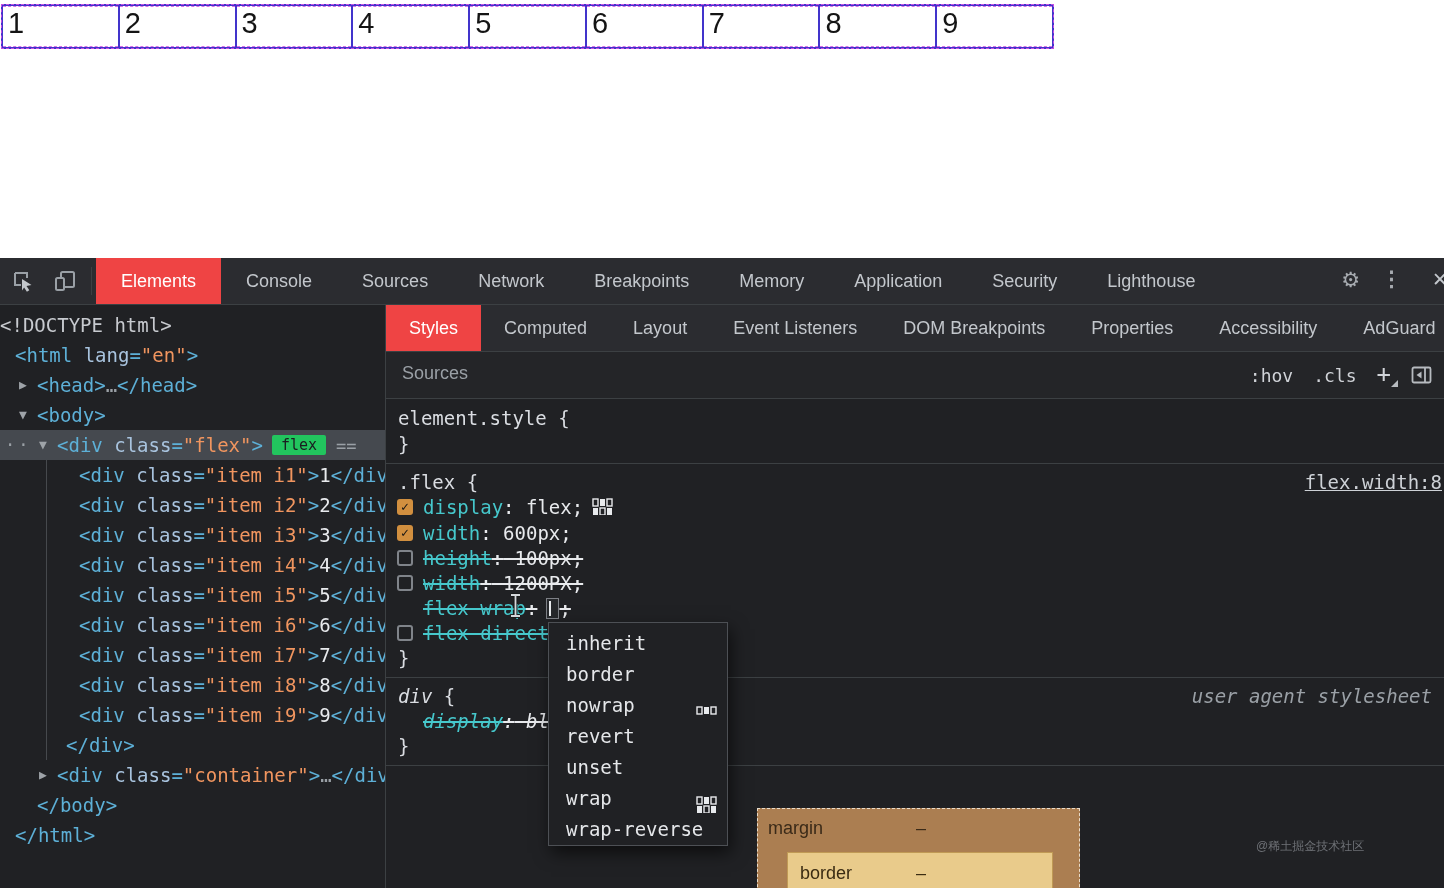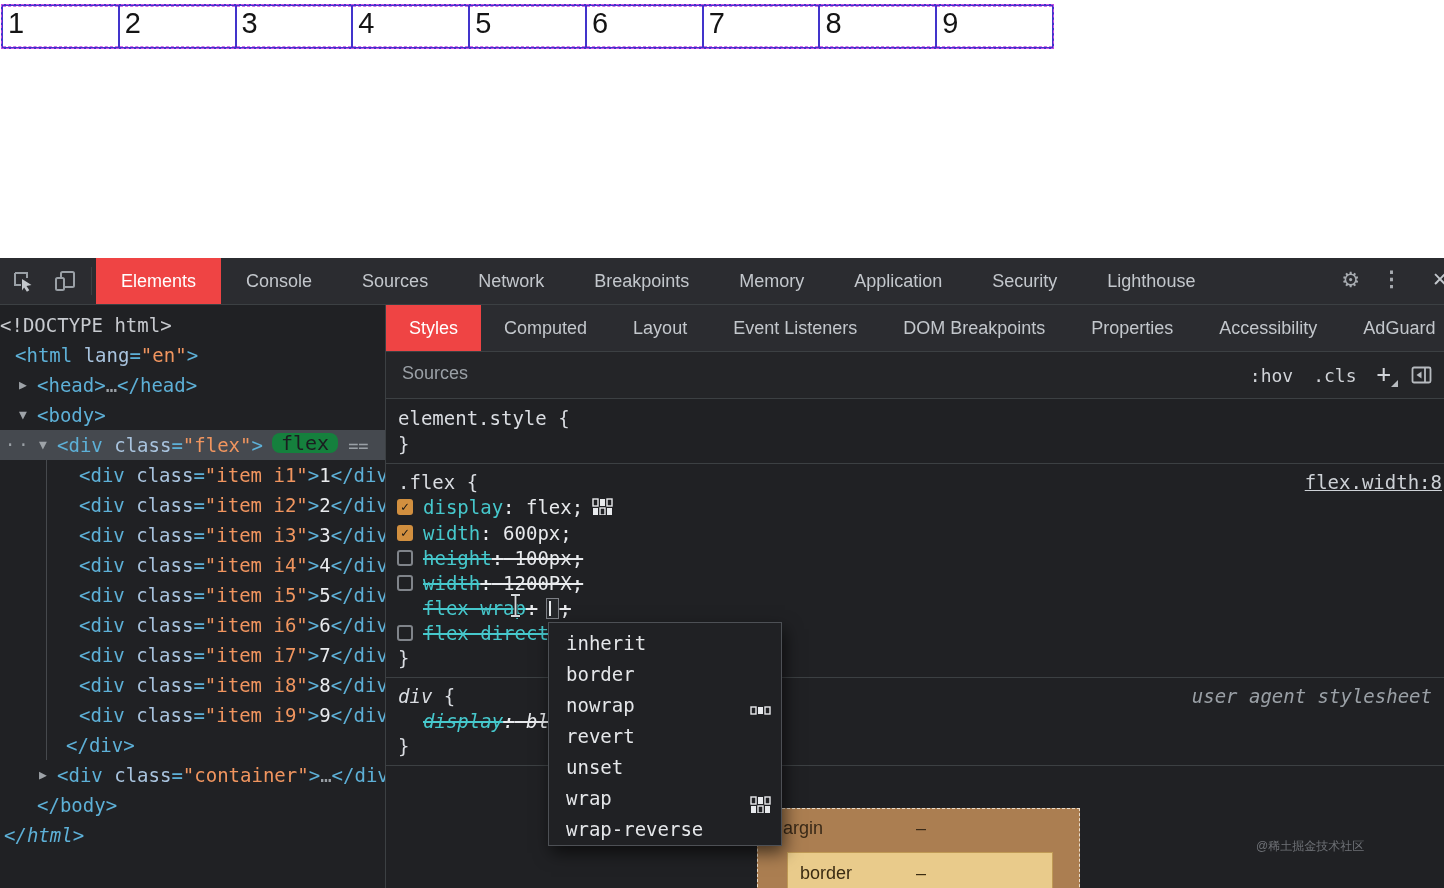--- a/index.html
+++ b/index.html
@@ -37,22 +37,22 @@
 
   
   .tree { position:absolute; left:0; top:47px; width:385px; bottom:0; overflow:hidden;
           font-family:"DejaVu Sans Mono", monospace; font-size:19px; padding-top:5px; z-index:2; }
   .trow { position:relative; height:30px; line-height:30px; white-space:nowrap; }
   .trow.sel { background:#45494f; }
   .arrow { position:absolute; color:#9ea3a8; font-size:13px; top:0; }
   .dots { position:absolute; left:5px; color:#9aa0a6; letter-spacing:3px; font-size:17px; }
   .tok-tag { color:#5db0d7; } .tok-attr { color:#a8c3de; } .tok-val { color:#f0955f; }
   .tok-text { color:#e8eaed; } .tok-gray { color:#9aa0a6; } .tok-doc { color:#c7cacf; }
-  .badge { display:inline-block; background:#15803d; color:#1b1d20; border-radius:8px;
-           padding:0 9px; font-size:20px; line-height:20px; margin-left:9px; transform:translateY(-2px); }
+  .badge { display:inline-block; background:#22c55e; color:#1b1d20; border-radius:2px;
+           padding:0 9px; font-size:15px; line-height:20px; margin-left:9px; transform:translateY(-2px); }
   .marker { color:#9aa0a6; margin-left:10px; font-size:17px; }
   .guide { position:absolute; left:46px; top:155px; width:1px; height:300px; background:#46494d; }
 
   
   .sidebar { position:absolute; left:385px; top:47px; right:0; bottom:0; border-left:1px solid #3c4043; }
   .sb-tabs { height:47px; background:#2b2c30; border-bottom:1px solid #3c4043; display:flex; }
   .filter-row { height:47px; border-bottom:1px solid #3c4043; position:relative; background:#242528; }
   .filter-label { position:absolute; left:16px; top:11px; font-size:18px; color:#9aa0a6; }
   .filter-right { position:absolute; right:12px; top:0; height:46px; display:flex; align-items:center;
                   gap:20px; font-family:"DejaVu Sans Mono", monospace; font-size:18px; color:#d0d3d8; }
@@ -75,21 +75,21 @@
   .cb.off { border:2px solid #80848a; }
   .rule-link { position:absolute; right:2px; top:6px; line-height:25px; color:#cdd1d6;
                text-decoration:underline; }
   .ua-note { position:absolute; right:12px; top:6px; line-height:25px; color:#9aa0a6; font-style:italic; }
   .editbox { display:inline-block; width:13px; height:21px; border:1px solid #7d8086; background:#26282b;
              vertical-align:-4px; margin-left:9px; position:relative; }
   .editbox::before { content:""; position:absolute; left:2px; top:2px; bottom:2px; width:2px; background:#e8eaed; }
   .flexedit-icon { display:inline-block; margin-left:9px; vertical-align:-1px; }
 
   
-  .dropdown { position:absolute; left:548px; top:364px; width:234px; height:224px; background:#202124;
+  .dropdown { position:absolute; left:548px; top:364px; width:180px; height:224px; background:#202124;
               border:1px solid #4d5055; box-shadow:3px 7px 16px rgba(0,0,0,.6); z-index:30;
               font-family:"DejaVu Sans Mono", monospace; font-size:19px; padding-top:5px; }
   .dd-item { position:relative; line-height:31px; padding-left:17px; color:#e5e7ea; }
   .dd-icon { position:absolute; right:10px; top:8px; }
 
   
   .ibeam { position:absolute; left:507px; top:334px; z-index:25; }
 
   
   .bm-margin { position:absolute; left:757px; top:550px; width:323px; height:140px; background:#ab7e51;
@@ -167,21 +167,21 @@
       <div class="trow" style="padding-left: 79px;"><span class="tok-tag">&lt;div </span><span class="tok-attr">class</span><span class="tok-tag">=</span><span class="tok-val">"item i3"</span><span class="tok-tag">&gt;</span><span class="tok-text">3</span><span class="tok-tag">&lt;/div&gt;</span></div>
       <div class="trow" style="padding-left: 79px;"><span class="tok-tag">&lt;div </span><span class="tok-attr">class</span><span class="tok-tag">=</span><span class="tok-val">"item i4"</span><span class="tok-tag">&gt;</span><span class="tok-text">4</span><span class="tok-tag">&lt;/div&gt;</span></div>
       <div class="trow" style="padding-left: 79px;"><span class="tok-tag">&lt;div </span><span class="tok-attr">class</span><span class="tok-tag">=</span><span class="tok-val">"item i5"</span><span class="tok-tag">&gt;</span><span class="tok-text">5</span><span class="tok-tag">&lt;/div&gt;</span></div>
       <div class="trow" style="padding-left: 79px;"><span class="tok-tag">&lt;div </span><span class="tok-attr">class</span><span class="tok-tag">=</span><span class="tok-val">"item i6"</span><span class="tok-tag">&gt;</span><span class="tok-text">6</span><span class="tok-tag">&lt;/div&gt;</span></div>
       <div class="trow" style="padding-left: 79px;"><span class="tok-tag">&lt;div </span><span class="tok-attr">class</span><span class="tok-tag">=</span><span class="tok-val">"item i7"</span><span class="tok-tag">&gt;</span><span class="tok-text">7</span><span class="tok-tag">&lt;/div&gt;</span></div>
       <div class="trow" style="padding-left: 79px;"><span class="tok-tag">&lt;div </span><span class="tok-attr">class</span><span class="tok-tag">=</span><span class="tok-val">"item i8"</span><span class="tok-tag">&gt;</span><span class="tok-text">8</span><span class="tok-tag">&lt;/div&gt;</span></div>
       <div class="trow" style="padding-left: 79px;"><span class="tok-tag">&lt;div </span><span class="tok-attr">class</span><span class="tok-tag">=</span><span class="tok-val">"item i9"</span><span class="tok-tag">&gt;</span><span class="tok-text">9</span><span class="tok-tag">&lt;/div&gt;</span></div>
       <div class="trow" style="padding-left: 66px;"><span class="tok-tag">&lt;/div&gt;</span></div>
       <div class="trow" style="padding-left: 57px;"><span class="arrow" style="left: 39px;">▶</span><span class="tok-tag">&lt;div </span><span class="tok-attr">class</span><span class="tok-tag">=</span><span class="tok-val">"container"</span><span class="tok-tag">&gt;</span><span class="tok-gray">…</span><span class="tok-tag">&lt;/div&gt;</span></div>
       <div class="trow" style="padding-left: 37px;"><span class="tok-tag">&lt;/body&gt;</span></div>
-      <div class="trow" style="padding-left: 4px; font-style: italic;"><span class="tok-tag">&lt;/html&gt;</span></div>
+      <div class="trow" style="padding-left: 15px;"><span class="tok-tag">&lt;/html&gt;</span></div>
     </div>
 
   <div class="sidebar">
     <div class="sb-tabs" id="sidebar-tabs">
         <div class="tab active">Styles</div>
         <div class="tab">Computed</div>
         <div class="tab">Layout</div>
         <div class="tab">Event Listeners</div>
         <div class="tab">DOM Breakpoints</div>
         <div class="tab">Properties</div>

